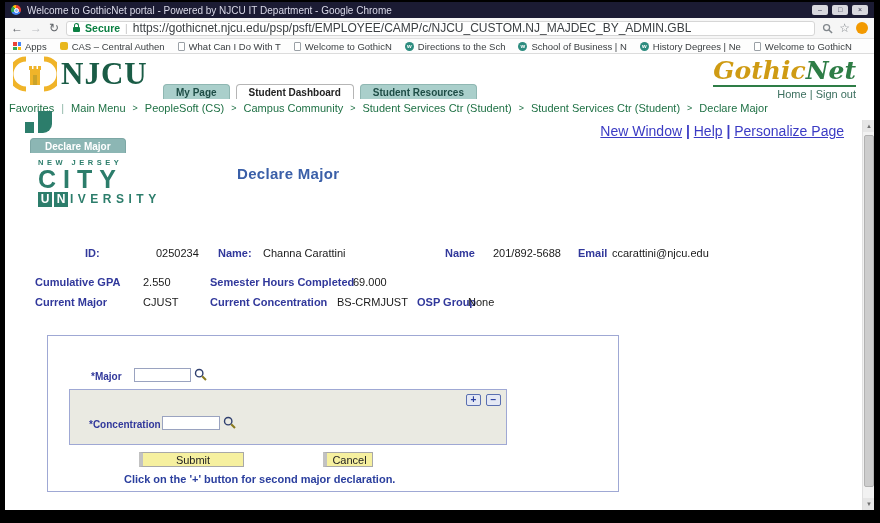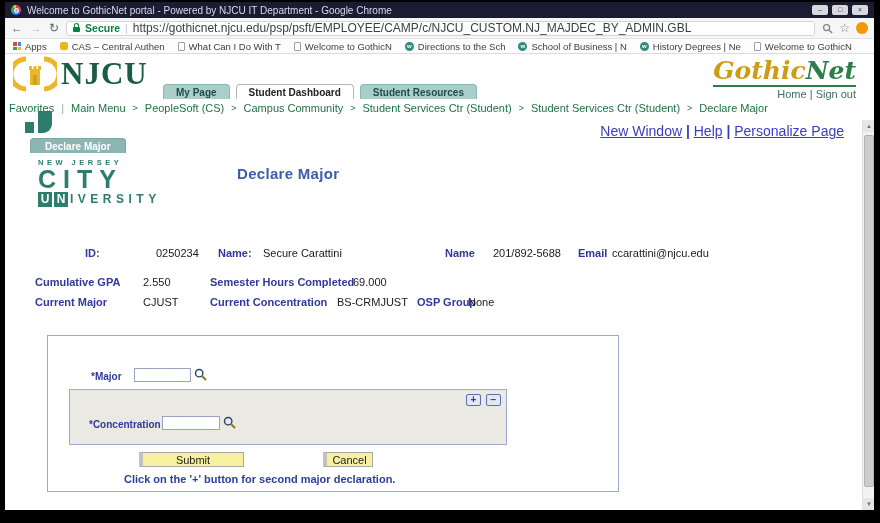--- a/index.html
+++ b/index.html
@@ -249,21 +249,21 @@
       </div>
     </div>
     <div class="wm-tail"></div>
     <div class="wm-dot"></div>
 
     <div class="abs page-title" style="left:232px; top:111px;">Declare Major</div>
 
     <span class="abs lbl" style="left:80px; top:193px;">ID:</span>
     <span class="abs val" style="left:103px; top:193px;margin-left:48px;">0250234</span>
     <span class="abs lbl" style="left:213px; top:193px;">Name:</span>
-    <span class="abs val" style="left:258px; top:193px;">Secure Carattini</span>
+    <span class="abs val" style="left:258px; top:193px;">Channa Carattini</span>
     <span class="abs lbl" style="left:440px; top:193px;">Name</span>
     <span class="abs val" style="left:488px; top:193px;">201/892-5688</span>
     <span class="abs lbl" style="left:573px; top:193px;">Email</span>
     <span class="abs val" style="left:607px; top:193px;">ccarattini@njcu.edu</span>
 
     <span class="abs lbl" style="left:30px; top:222px;">Cumulative GPA</span>
     <span class="abs val" style="left:138px; top:222px;">2.550</span>
     <span class="abs lbl" style="left:205px; top:222px;">Semester Hours Completed</span>
     <span class="abs val" style="left:348px; top:222px;">69.000</span>
 

